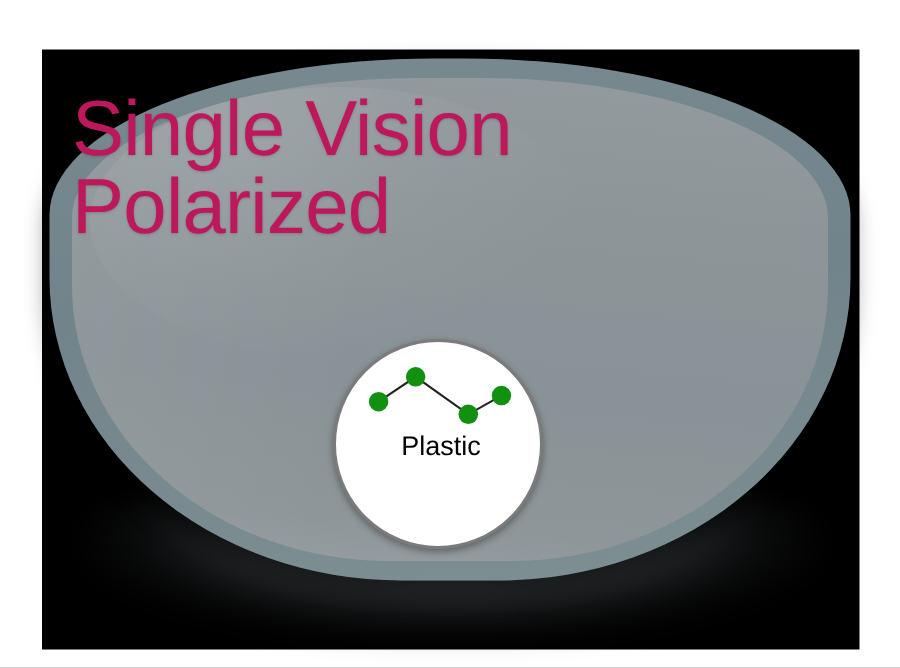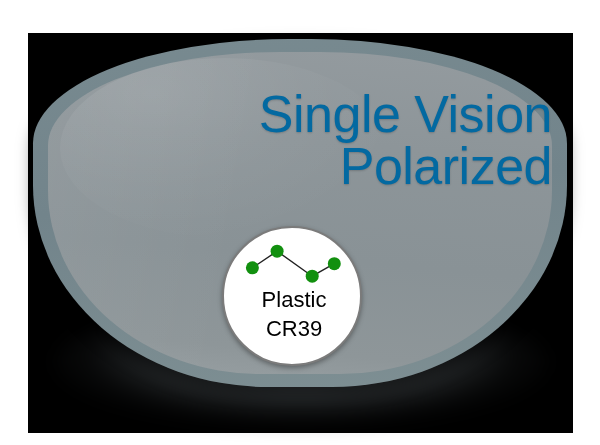--- a/index.html
+++ b/index.html
@@ -82,24 +82,24 @@
     background: radial-gradient(ellipse at 28% 20%,
                  rgba(255,255,255,0.10) 0%,
                  rgba(255,255,255,0.03) 45%,
                  rgba(255,255,255,0) 75%);
     border-radius: 50%;
     pointer-events: none;
   }
   #title-block {
     position: absolute;
     left: 48px;
-    top: 88px;
+    top: 60px;
     width: 504px;
-    text-align: right;
-    color: #0369a1;
+    text-align: left;
+    color: #be185d;
     line-height: 1.0;
     letter-spacing: -0.5px;
     text-shadow: 0 1px 2px rgba(0,0,0,0.18);
   }
   .title-line {
     font-size: 52px;
     font-weight: 400;
     display: block;
   }
   #title-line-2 { margin-top: 0; }
@@ -127,21 +127,21 @@
   #badge-text {
     position: absolute;
     left: 0;
     top: 58px;
     width: 140px;
     text-align: center;
     color: #000000;
   }
   .badge-line {
     display: block;
-    font-size: 22px;
+    font-size: 18px;
     line-height: 1.30;
     font-weight: 400;
   }
 </style>
 </head>
 <body>
 
 <div id="stage">
 
   <div id="backdrop"></div>
@@ -166,18 +166,17 @@
       <g id="chart-markers">
           <circle cx="28.4" cy="39.8" r="6.5" fill="#12900f"></circle>
           <circle cx="53.1" cy="23.2" r="6.5" fill="#12900f"></circle>
           <circle cx="88.2" cy="48.2" r="6.5" fill="#12900f"></circle>
           <circle cx="110.3" cy="35.7" r="6.5" fill="#12900f"></circle>
         </g>
     </svg>
 
     <div id="badge-text">
       <span class="badge-line">Plastic</span>
-      <span class="badge-line">CR39</span>
     </div>
 
   </div>
 
 </div>
 
 </body></html>

